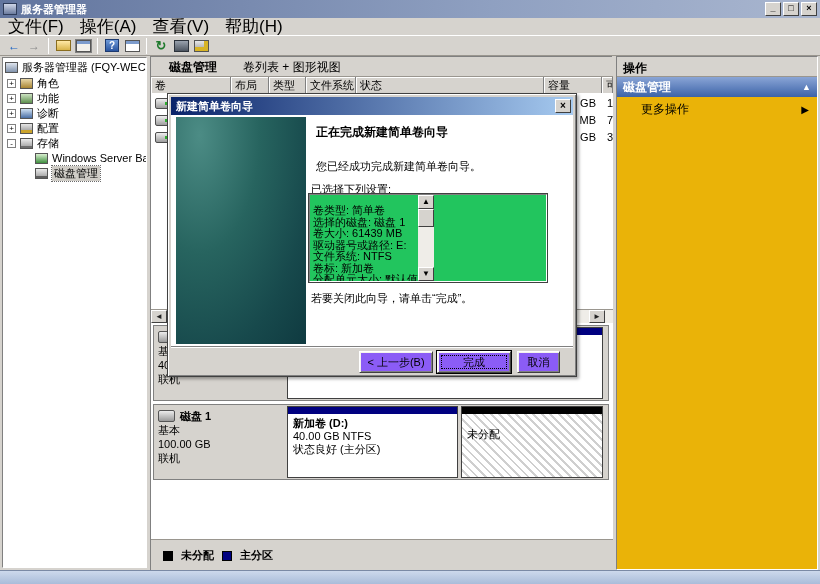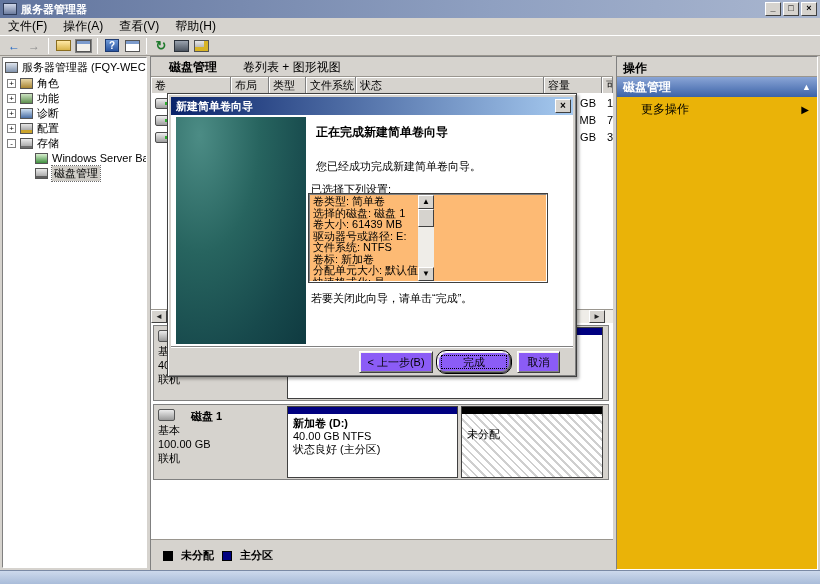--- a/index.html
+++ b/index.html
@@ -9,21 +9,21 @@
   
   .titlebar { position:absolute; left:0; top:0; width:820px; height:18px;
     background:linear-gradient(90deg,#62759e,#8fa0c1 60%,#a9b6cf); display:flex; align-items:center; padding:0 3px; }
   .titlebar .app-icon { width:14px; height:12px; margin-right:4px;
     background:linear-gradient(#cfd6e8,#6b7b9e); border:1px solid #2f3c5a; }
   .titlebar .title { color:#fff; font-weight:bold; font-size:11px; flex:1; }
   .winbtn { width:16px; height:14px; margin-left:2px; background:#d6d3ce; border:1px solid;
     border-color:#fff #404040 #404040 #fff; font-size:9px; line-height:11px; text-align:center; font-weight:bold; }
 
   .menubar { position:absolute; left:0; top:18px; width:820px; height:18px; background:#d6d3ce; display:flex; align-items:center; border-bottom:1px solid #fff; }
-  .menu-item { padding:2px 8px; font-size:12px; }
+  .menu-item { padding:2px 8px; font-size:17px; }
 
   .toolbar { position:absolute; left:0; top:36px; width:820px; height:20px; background:#d6d3ce; display:flex; align-items:center; border-bottom:1px solid #9a968f; padding-left:4px; }
   .tb-sep { width:1px; height:16px; background:#808080; border-right:1px solid #fff; margin:0 4px; }
   .tb-ico { width:18px; height:16px; margin:0 1px; display:flex; align-items:center; justify-content:center; font-size:12px; font-weight:bold; }
   .tb-back { color:#1b62c4; }
   .tb-fwd { color:#8a8a8a; }
   .tb-folder { width:15px; height:11px; background:linear-gradient(#ffe9a6,#d8b44a); border:1px solid #8a6d1f; }
   .tb-win { width:15px; height:12px; background:#fff; border:1px solid #555; box-shadow:inset 0 3px 0 #7d9ccd; }
   .tb-win.pressed { outline:1px solid #808080; background:#f3f1ec; }
   .tb-help { width:14px; height:13px; background:linear-gradient(#6f9ad8,#2a55a0); color:#fff; border:1px solid #1d3a70; font-size:10px; line-height:12px; text-align:center; font-weight:bold; }
@@ -59,21 +59,21 @@
   .drive-ico { position:absolute; left:4px; top:3px; width:15px; height:11px; background:linear-gradient(#efefef,#9d9d9d); border:1px solid #4d4d4d; border-radius:2px; }
   .drive-ico::after { content:""; position:absolute; right:1px; top:3px; width:3px; height:3px; background:#2fae2f; }
   .vcap { position:absolute; left:385px; width:60px; text-align:right; top:2px; }
   .vnext { position:absolute; left:456px; top:2px; }
   .hscroll { position:absolute; left:0; top:252px; width:462px; height:14px; background:#efede8; border-top:1px solid #9a968f; }
   .sbtn { position:absolute; top:0; width:16px; height:13px; background:#d6d3ce; border:1px solid; border-color:#fff #404040 #404040 #fff; font-size:8px; line-height:11px; text-align:center; color:#222; }
 
   .graphic { position:absolute; left:0; top:266px; width:462px; height:216px; background:#fff; }
   .diskrow { position:absolute; left:2px; width:456px; height:76px; border:1px solid #808080; background:#d6d3ce; }
   .dlabel { position:absolute; left:0; top:0; width:108px; height:74px; padding:4px 4px; font-size:11px; line-height:14px; }
-  .dlabel .dname { font-weight:bold; display:flex; gap:16px; }
+  .dlabel .dname { font-weight:bold; display:flex; align-items:center; gap:5px; }
   .dico { width:17px; height:12px; background:linear-gradient(#ececec,#9a9a9a); border:1px solid #555; border-radius:2px; flex:none; }
   .parts { position:absolute; left:110px; top:1px; height:72px; right:2px; display:flex;padding-left:23px; }
   .part { border:1px solid #404040; margin-right:3px; background:#fff; position:relative; overflow:hidden; }
   .part .strip { height:7px; }
   .strip-navy { background:#000080; }
   .strip-black { background:#000; }
   .part .ptxt { padding:3px 5px; font-size:11px; line-height:13px; white-space:nowrap; }
   .hatch { background:repeating-linear-gradient(45deg,#fff 0 4px,#cfcfcf 4px 6px); }
   .legend-bar { position:absolute; left:0; top:482px; width:462px; height:32px; background:#d6d3ce; border-top:1px solid #9a968f; display:flex; align-items:center; padding-left:12px; gap:8px; font-size:11px; font-weight:bold; }
   .lsq { width:10px; height:10px; border:1px solid #000; flex:none; }
@@ -101,32 +101,32 @@
     display:flex; align-items:center; padding:0 2px 0 5px; }
   .dlg-title .grow { flex:1; }
   .dlg-close { width:16px; height:14px; background:#d6d3ce; border:1px solid; border-color:#fff #404040 #404040 #fff;
     color:#000; font-size:10px; line-height:12px; text-align:center; font-weight:bold; }
   .dlg-body { position:absolute; left:3px; top:21px; right:3px; height:233px; background:#fff; }
   .banner { position:absolute; left:5px; top:2px; width:130px; height:227px;
     background:radial-gradient(ellipse at 18% 8%, #4c8c85 0%, #27645f 40%, #17494c 75%, #0f3a40 100%); }
   .wiz-head { position:absolute; left:145px; top:8px; width:252px; font-size:12px; font-weight:bold; line-height:18px; }
   .wiz-intro { position:absolute; left:145px; top:44px; width:250px; font-size:11px; }
   .wiz-setlbl { position:absolute; left:140px; top:67px; font-size:11px; }
-  .listbox { position:absolute; left:138px; top:79px; width:238px; height:88px; background:#fdba74;
-    border:1px solid; border-color:#808080 #fff #fff #808080; outline:1px solid #404040; overflow:hidden; font-size:11px; line-height:11.5px; padding:1px 18px 0 3px; white-space:nowrap; }
+  .listbox { position:absolute; left:138px; top:79px; width:238px; height:88px; background:#22c55e;
+    border:1px solid; border-color:#808080 #fff #fff #808080; outline:1px solid #404040; overflow:hidden; font-size:11px; line-height:11.5px; padding:10px 18px 0 3px; white-space:nowrap; }
   .vscroll { position:absolute; right:139px; top:80px; width:16px; height:86px; background:#efede8; }
   .vbtn { position:absolute; left:0; width:16px; height:14px; background:#d6d3ce; border:1px solid; border-color:#fff #404040 #404040 #fff; font-size:8px; line-height:12px; text-align:center; }
   .vthumb { position:absolute; left:0; top:14px; width:16px; height:18px; background:#d6d3ce; border:1px solid; border-color:#fff #404040 #404040 #fff; }
   .wiz-foot { position:absolute; left:140px; top:176px; width:250px; font-size:11px; }
   .dlg-strip { position:absolute; left:3px; bottom:3px; right:3px; height:27px; background:#d6d3ce;
     border-top:1px solid #808080; box-shadow:inset 0 1px 0 #fff; }
   .btn { position:absolute; top:4px; height:22px; background:#8b5cf6; border:1px solid; border-color:#fff #404040 #404040 #fff;
     box-shadow:inset 1px 1px 0 #f4f2ee, inset -1px -1px 0 #808080; font-size:11px; text-align:center; line-height:20px; }
   .btn-back { left:188px; width:74px; }
-  .btn-finish { left:266px; width:74px; outline:1px solid #000;border-radius:9px; }
+  .btn-finish { left:266px; width:74px; outline:1px solid #000; }
   .btn-finish::after { content:""; position:absolute; left:3px; top:3px; right:3px; bottom:3px; border:1px dotted #000; }
   .btn-cancel { left:346px; width:43px; }
 </style>
 </head>
 <body>
 
 <div id="root">
 
   <div class="titlebar">
     <div class="app-icon"></div>

